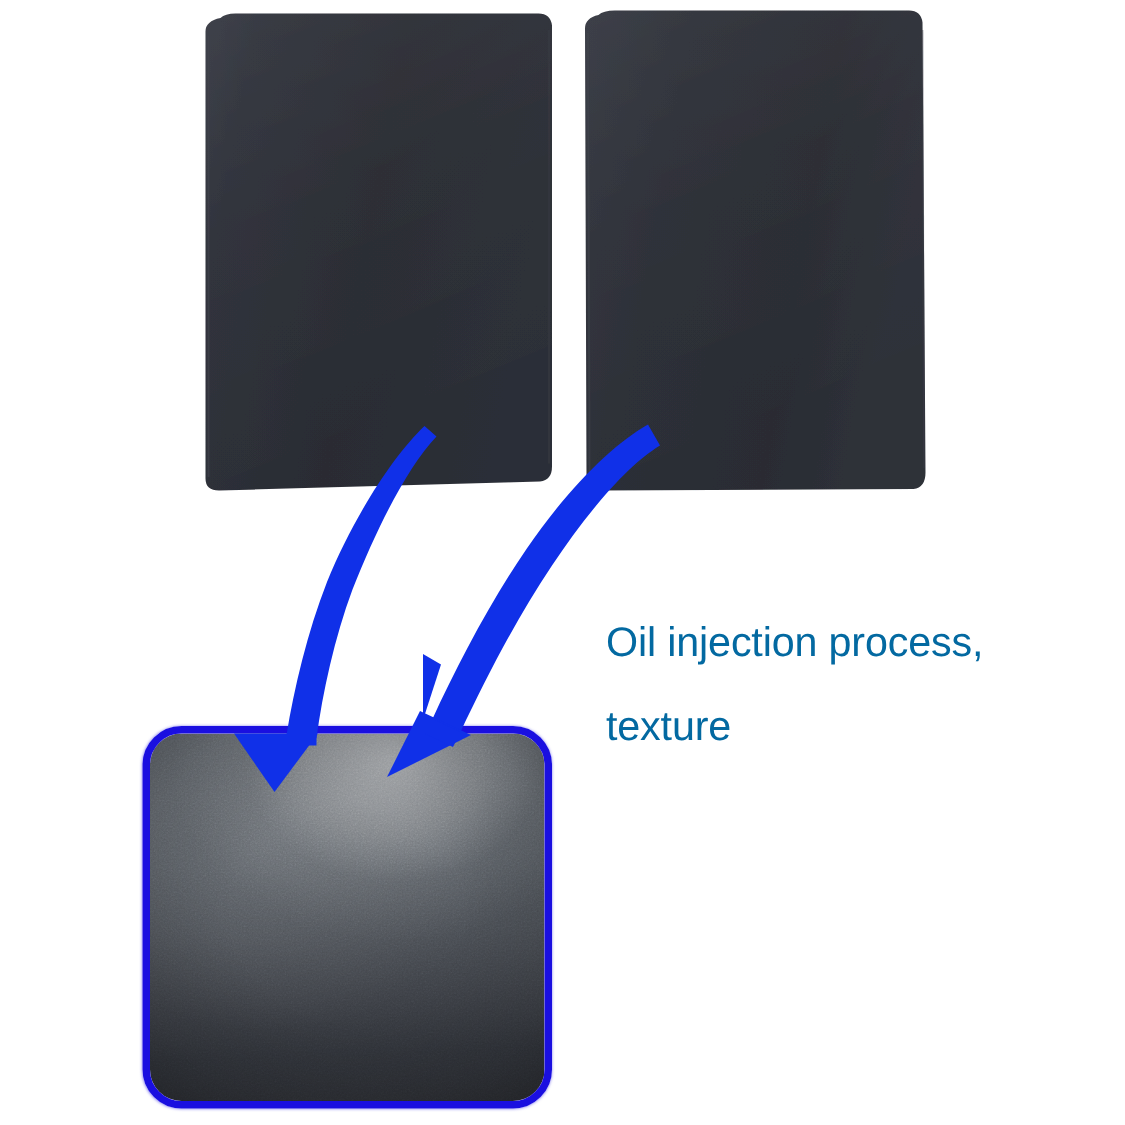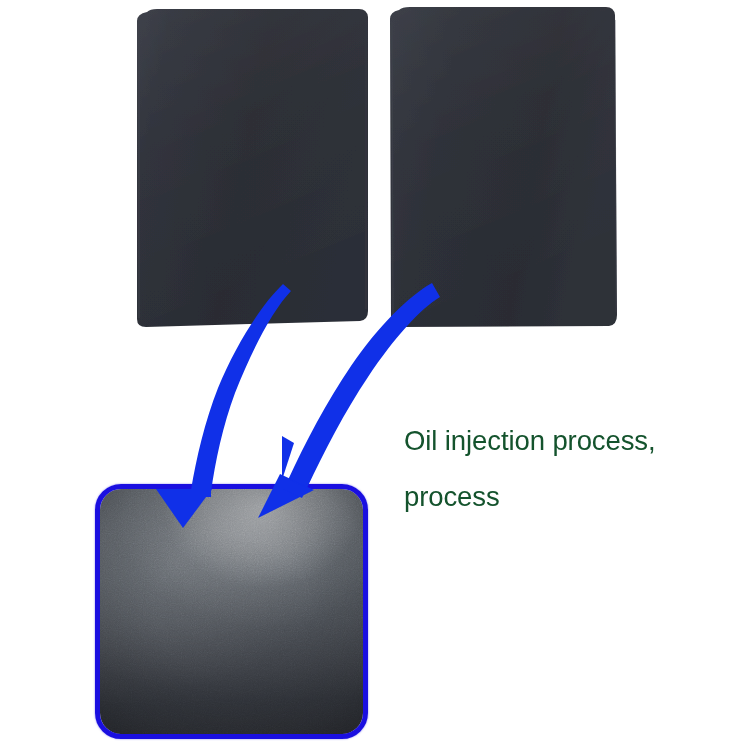--- a/index.html
+++ b/index.html
@@ -95,23 +95,23 @@
     top: 0;
     width: 750px;
     height: 750px;
     pointer-events: none;
   }
 
   
   .caption {
     position: absolute;
     left: 404px;
-    top: 413px;
+    top: 400px;
     width: 336px;
-    color: #14532d;
+    color: #0369a1;
     font-size: 27.5px;
     line-height: 56px;
     letter-spacing: -0.1px;
     white-space: nowrap;
   }
   .caption .cline { display: block; }
 </style>
 </head>
 <body>
 
@@ -243,16 +243,16 @@
           C 394 338 420 309 440 297
           Z" fill="#1030e8"></path>
       <path d="M 282 480 L 294 443 L 282 436 Z" fill="#1030e8"></path>
       <path d="M 280 474 L 314 490 L 258 518 Z" fill="#1030e8"></path>
       <path d="M 288 479 L 307 488 L 302 498 L 283 489 Z" fill="#1030e8"></path>
     </g>
   </svg>
 
   <div class="caption">
     <span class="cline">Oil injection process,</span>
-    <span class="cline">process</span>
+    <span class="cline">texture</span>
   </div>
 
 </div>
 
 </body></html>

